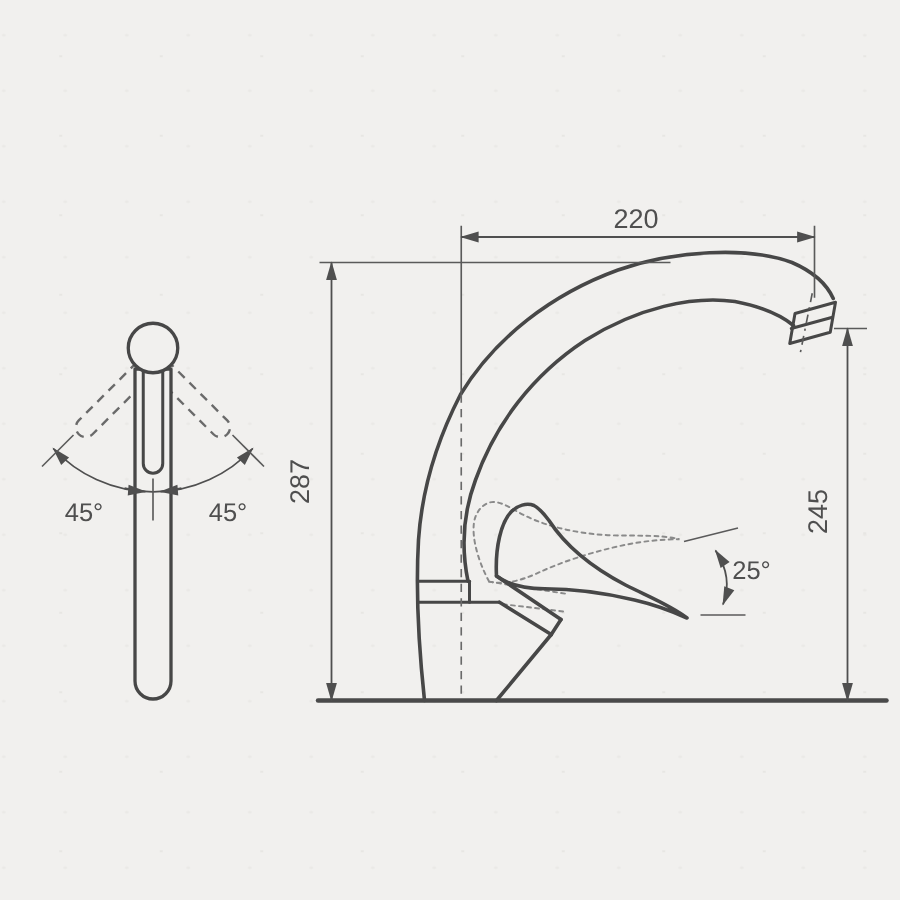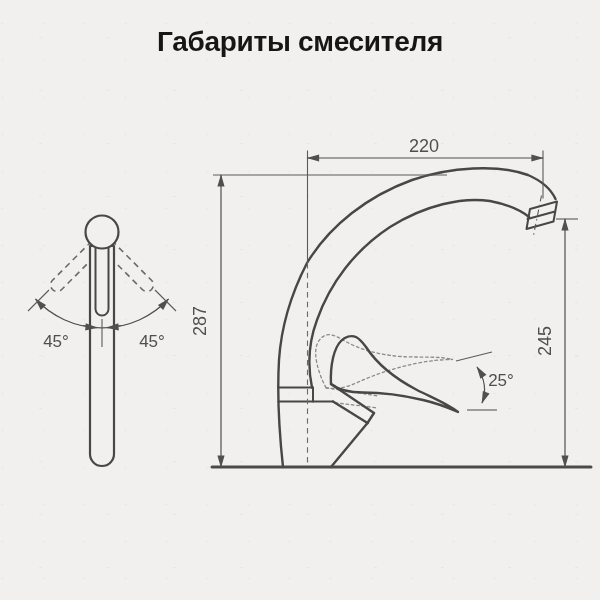--- a/index.html
+++ b/index.html
@@ -37,21 +37,20 @@
   .centerline{fill:none;stroke:#5a5a5a;stroke-width:1.1;stroke-dasharray:6 3.5 1.5 3.5;}
   .ground{fill:none;stroke:#4a4a4a;stroke-width:3;stroke-linecap:round;}
   .dimtext{font-family:"Liberation Sans",sans-serif;font-size:18px;fill:#4f4f4f;}
   .angtext{font-family:"Liberation Sans",sans-serif;font-size:17px;fill:#4f4f4f;}
 </style>
 </head>
 <body>
 
 <div class="page">
 
-  <h1 class="title">Габариты смесителя</h1>
 
   <svg width="600" height="600" viewBox="0 0 600 600">
     <defs>
       <marker id="arr" markerWidth="14" markerHeight="10" refX="12.2" refY="5" orient="auto-start-reverse" markerUnits="userSpaceOnUse">
         <path d="M0.6,1.4 L13,5 L0.6,8.6 Z" fill="#4f4f4f"></path>
       </marker>
     </defs>
 
     <g>
 

